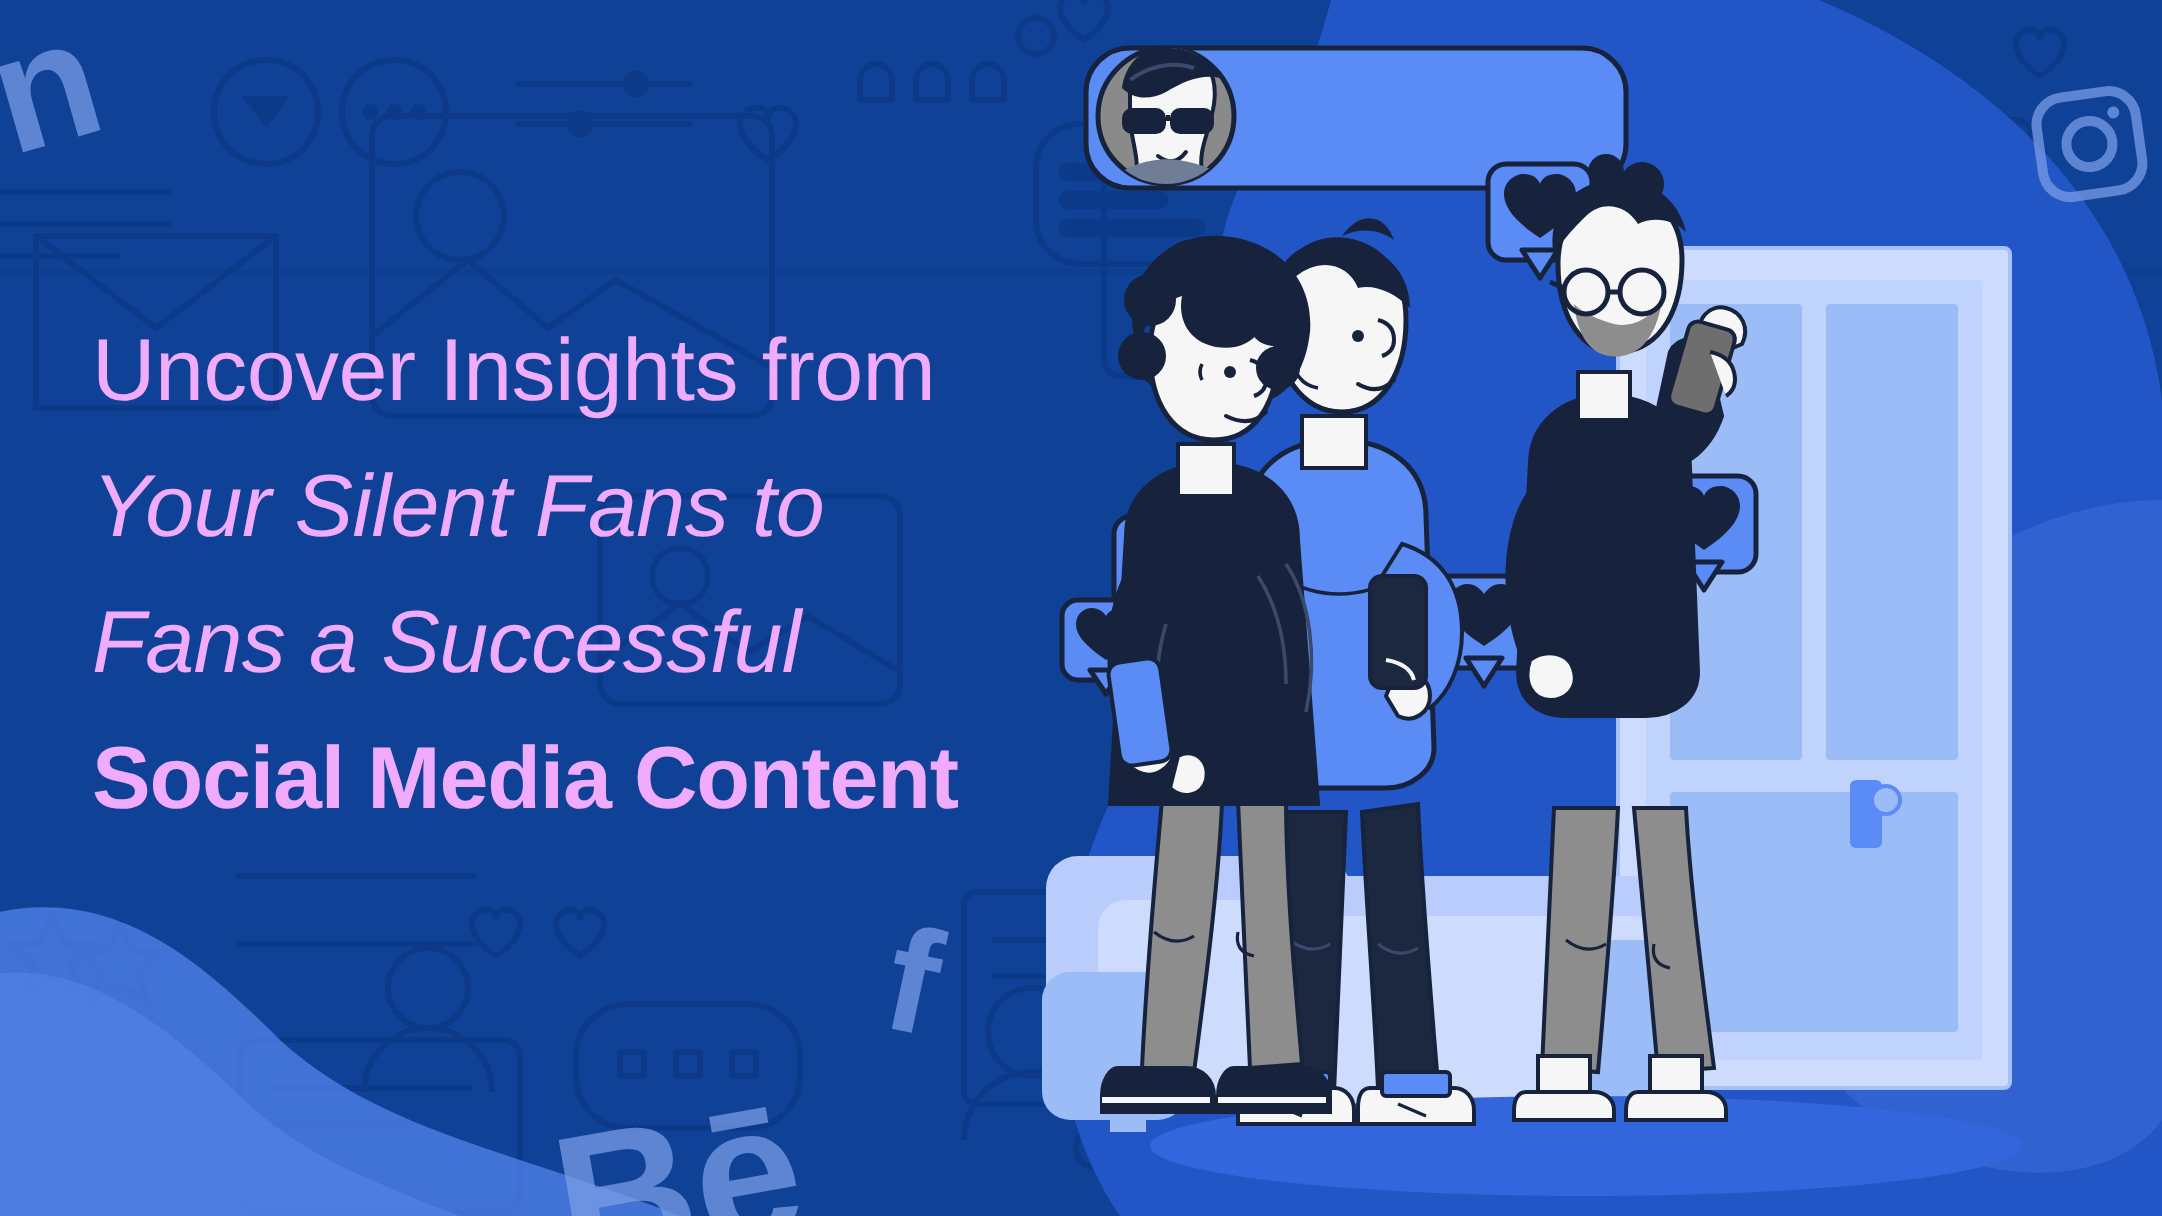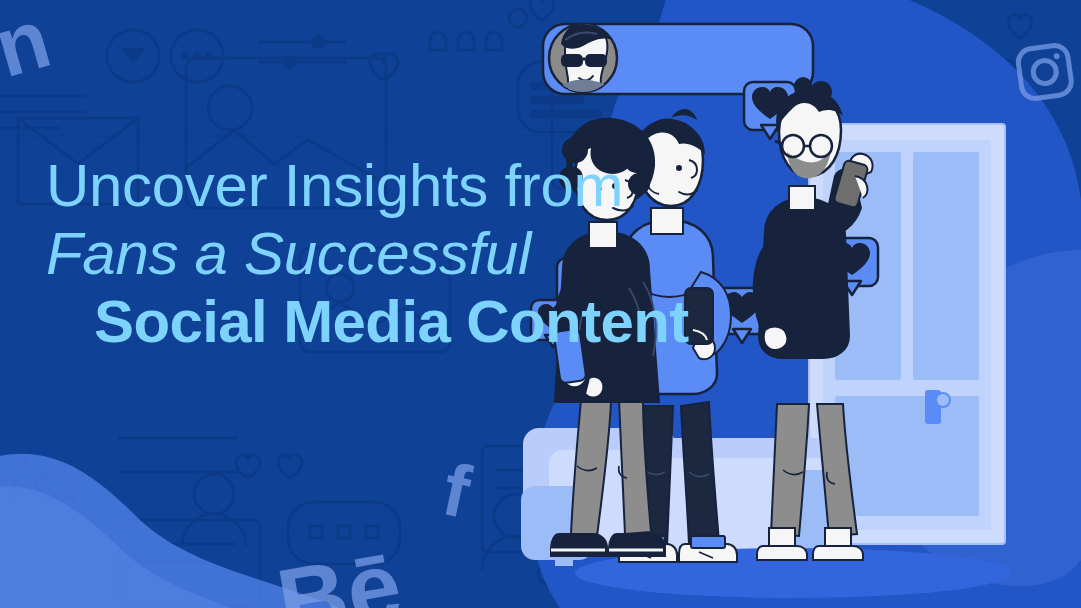--- a/index.html
+++ b/index.html
@@ -67,29 +67,29 @@
   
   .headline {
     position: absolute;
     left: 46px;
     top: 152px;
     width: 580px;
     z-index: 40;
   }
 
   .hl-line {
-    color: #7dd3fc;
-    font-size: 60px;
+    color: #f0abfc;
+    font-size: 44px;
     line-height: 68px;
     letter-spacing: -0.3px;
     white-space: nowrap;
   }
   .hl-line.regular { font-weight: 400; font-style: normal; }
   .hl-line.italic  { font-weight: 400; font-style: italic; }
-  .hl-line.bold    { font-weight: 700; font-style: normal; letter-spacing: -0.6px; margin-left: 48px; }
+  .hl-line.bold    { font-weight: 700; font-style: normal; letter-spacing: -0.6px; }
 
   
   .illustration {
     position: absolute;
     right: 0;
     top: 0;
     width: 560px;
     height: 608px;
     z-index: 30;
   }
@@ -219,20 +219,21 @@
       <circle cx="17.6" cy="6.4" r="1.2" fill="#7d9fe8" stroke="none"></circle>
     </svg>
   </div>
 
   <div class="logo-wm logo-facebook" style="font-size:74px;">f</div>
 
   <div class="logo-wm logo-behance" style="font-size:96px;">Bē</div>
 
   <div class="headline">
     <div class="hl-line regular">Uncover Insights from</div>
+    <div class="hl-line italic">Your Silent Fans to</div>
     <div class="hl-line italic">Fans a Successful</div>
     <div class="hl-line bold">Social Media Content</div>
   </div>
 
   <div class="illustration">
     <svg width="560" height="608" viewBox="0 0 560 608" xmlns="http://www.w3.org/2000/svg">
       <defs>
         <clipPath id="clipAvatar">
           <circle cx="62" cy="58" r="34"></circle>
         </clipPath>

